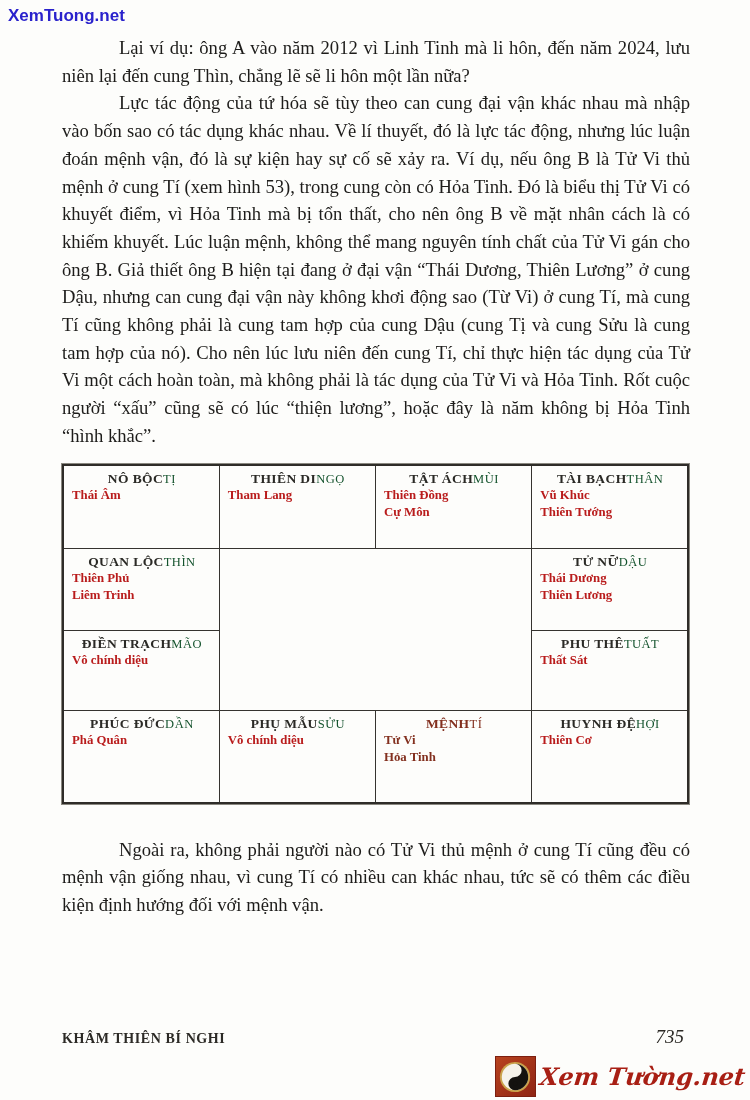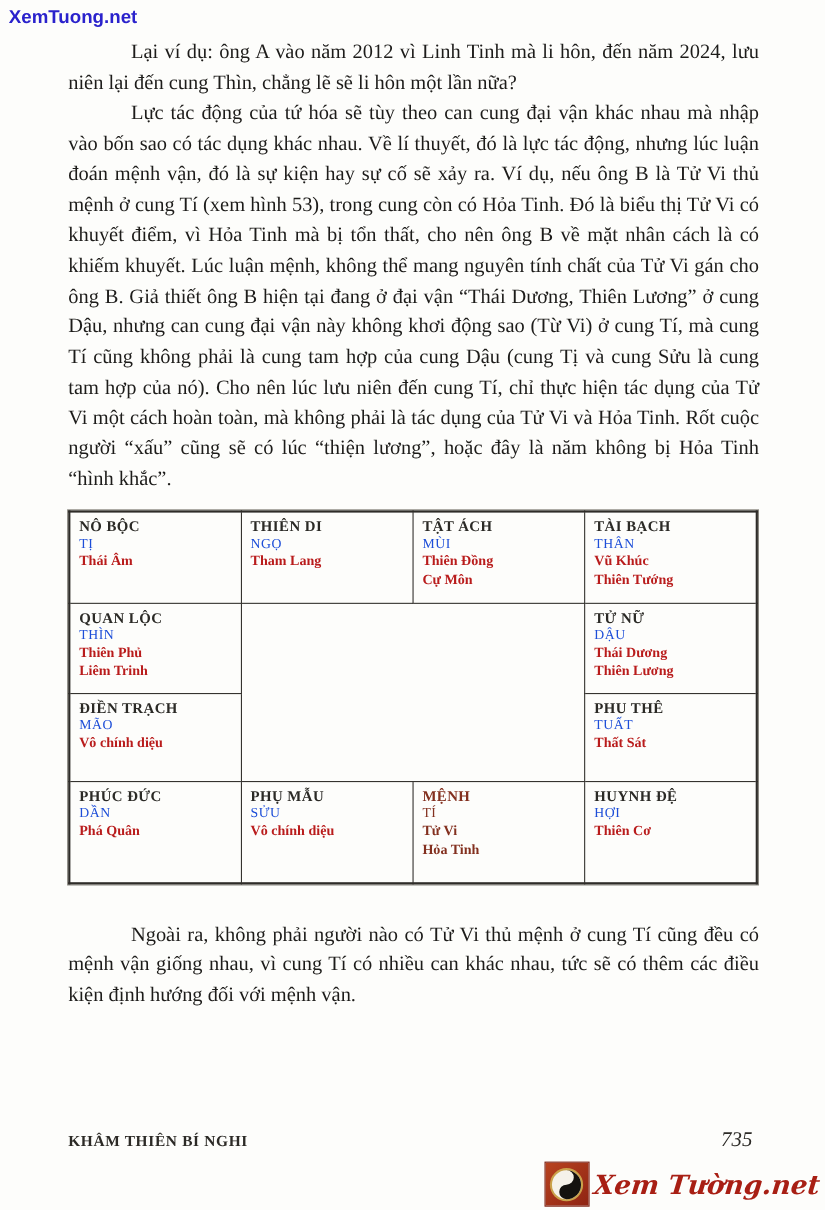--- a/index.html
+++ b/index.html
@@ -37,27 +37,27 @@
     background:#fdfdfb;
   }
   table.palace td {
     border:1.6px solid #35332f;
     vertical-align:top;
     padding:5px 7px 4px 8px;
     width:25%;
     font-family:"Liberation Serif", serif;
   }
   table.palace { border:2.6px solid #2e2c28; box-shadow:0 0 0 1px #8a8880; }
-  .cell-head { display:flex; justify-content:space-between; align-items:baseline;flex-direction:column; }
+  .cell-head { display:flex; justify-content:center; align-items:baseline; }
   .palace-name {
     font-size:13.5px; font-weight:bold; letter-spacing:0.4px;
     color:#2b2a26;
   }
   .branch-name {
-    font-size:12.5px; color:#1d4ed8; letter-spacing:0.5px;
+    font-size:12.5px; color:#14532d; letter-spacing:0.5px;
   }
   .star { display:block; font-size:12.8px; font-weight:bold; color:#b91c1c; line-height:17px; }
   .star:empty { display:none; }
   td.menh-cell .palace-name, td.menh-cell .branch-name, td.menh-cell .star { color:#83301f; }
   .row1 { height:84px; } .row2 { height:82px; } .row3 { height:80px; } .row4 { height:92px; }
   .caption {
     text-align:center; font-size:18px; color:#2a2824;
     margin-top:8px; margin-left:-20px; letter-spacing:1px;
   }
   .after-gap { margin-top:32px; }

